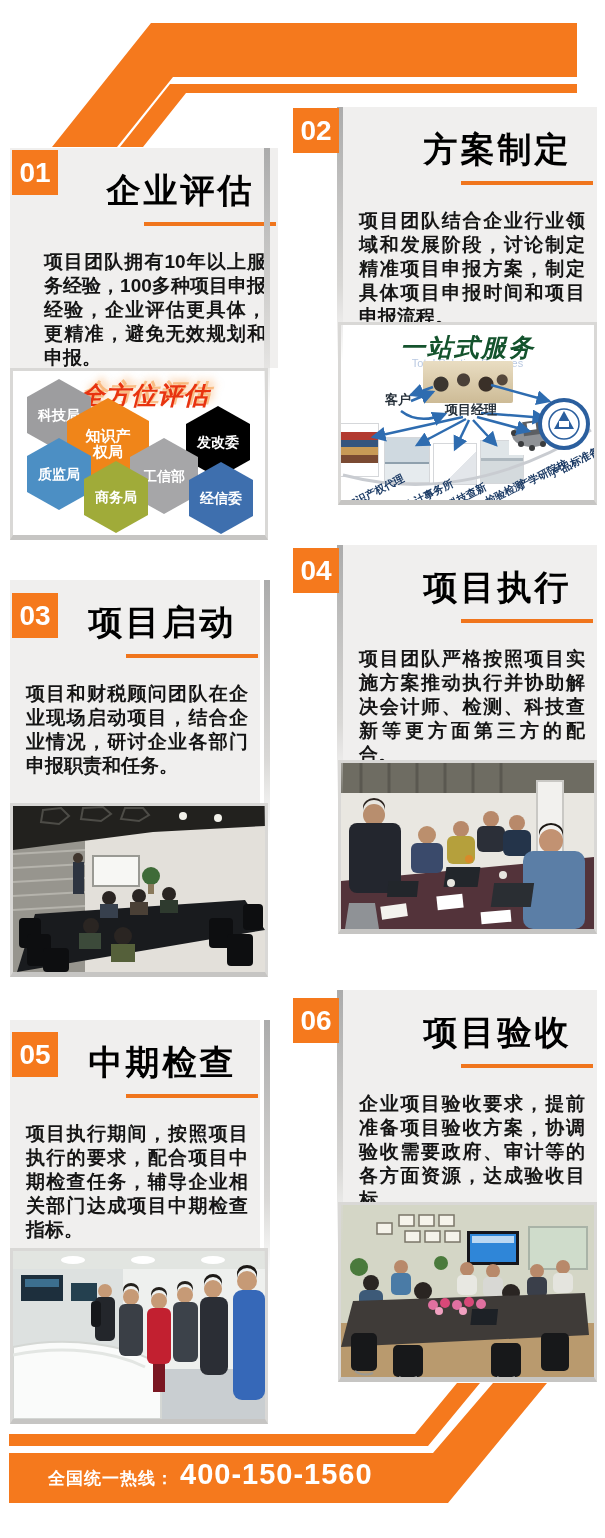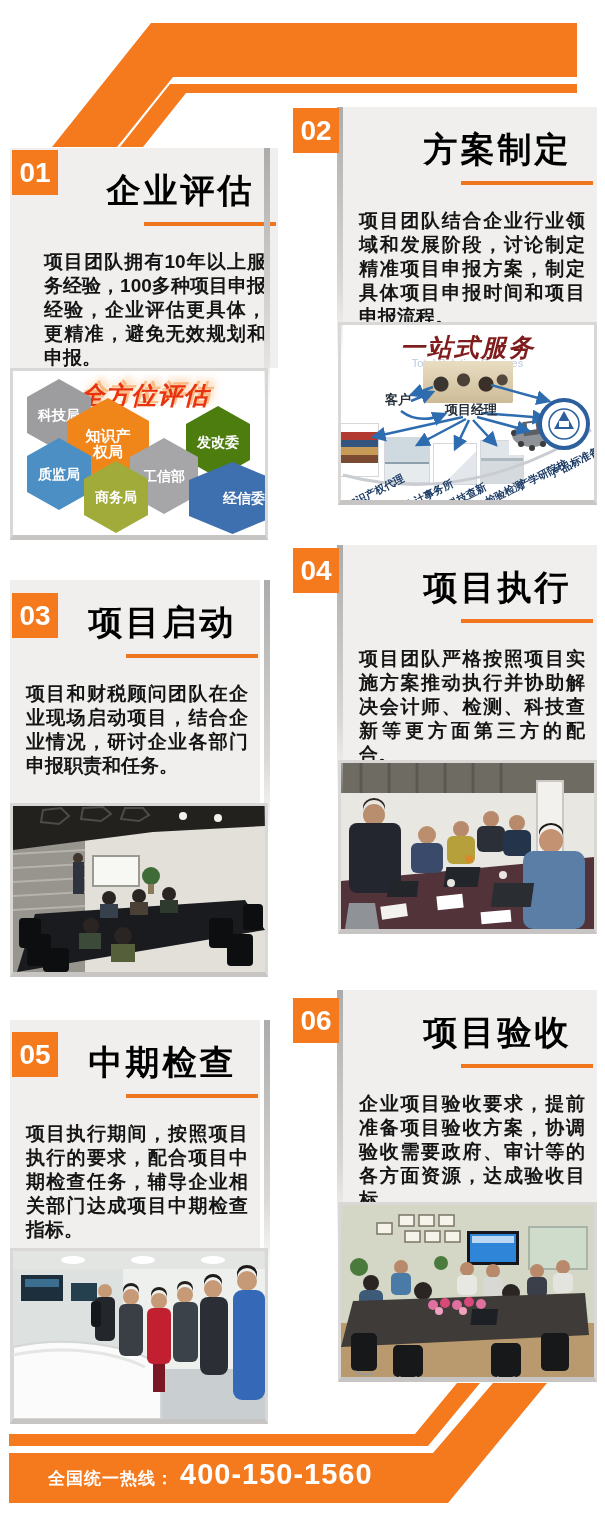--- a/index.html
+++ b/index.html
@@ -46,27 +46,27 @@
   .eval-title{position:absolute;left:66px;top:8px;font-size:25px;font-weight:bold;font-style:italic;
        color:#e8330f;letter-spacing:1px;white-space:nowrap;
        text-shadow:3px -3px 0 rgba(246,150,60,.55),6px -6px 7px rgba(246,150,60,.5);}
   .hex{position:absolute;clip-path:polygon(50% 0,100% 25%,100% 75%,50% 100%,0 75%,0 25%);
        display:flex;align-items:center;justify-content:center;text-align:center;
        color:#fff;font-weight:bold;font-size:14px;line-height:16px;}
   .hex.small{width:64px;height:72px;}
   .hex.mid{width:68px;height:76px;}
   .hex.big{width:82px;height:92px;font-size:15px;}
   .hex .t{width:3.2em;}
-  .hx-gray1{background:#9d9d9f;} .hx-orange{background:#f08519;} .hx-teal{background:#4d7c0f;}
+  .hx-gray1{background:#9d9d9f;} .hx-orange{background:#f08519;} .hx-teal{background:#000000;}
   .hx-blue1{background:#4c8fc4;} .hx-gray2{background:#a6a6a8;} .hx-olive{background:#a0ab39;}
-  .hx-blue2{background:#3e6fae;padding-left:23px;}
+  .hx-blue2{background:#3e6fae;}
 
   
   .onestop{position:relative;width:100%;height:100%;background:#fff;}
-  .os-title{position:absolute;left:0;right:0;top:6px;text-align:center;color:#7f1d1d;
+  .os-title{position:absolute;left:0;right:0;top:6px;text-align:center;color:#14532d;
        font-size:25px;font-weight:bold;font-style:italic;letter-spacing:2px;}
   .os-sub{position:absolute;left:0;right:0;top:32px;text-align:center;
        color:rgba(125,155,200,.55);font-size:11px;}
   .os-photo{position:absolute;left:82px;top:36px;width:90px;height:42px;border-radius:2px;
        background:
         radial-gradient(circle at 20% 55%,#3a3530 7px,transparent 8px),
         radial-gradient(circle at 45% 45%,#4a4038 6px,transparent 7px),
         radial-gradient(circle at 70% 55%,#3a3028 7px,transparent 8px),
         radial-gradient(circle at 88% 45%,#55483c 5px,transparent 6px),
         linear-gradient(#e9ddc2,#cdbb96);}

